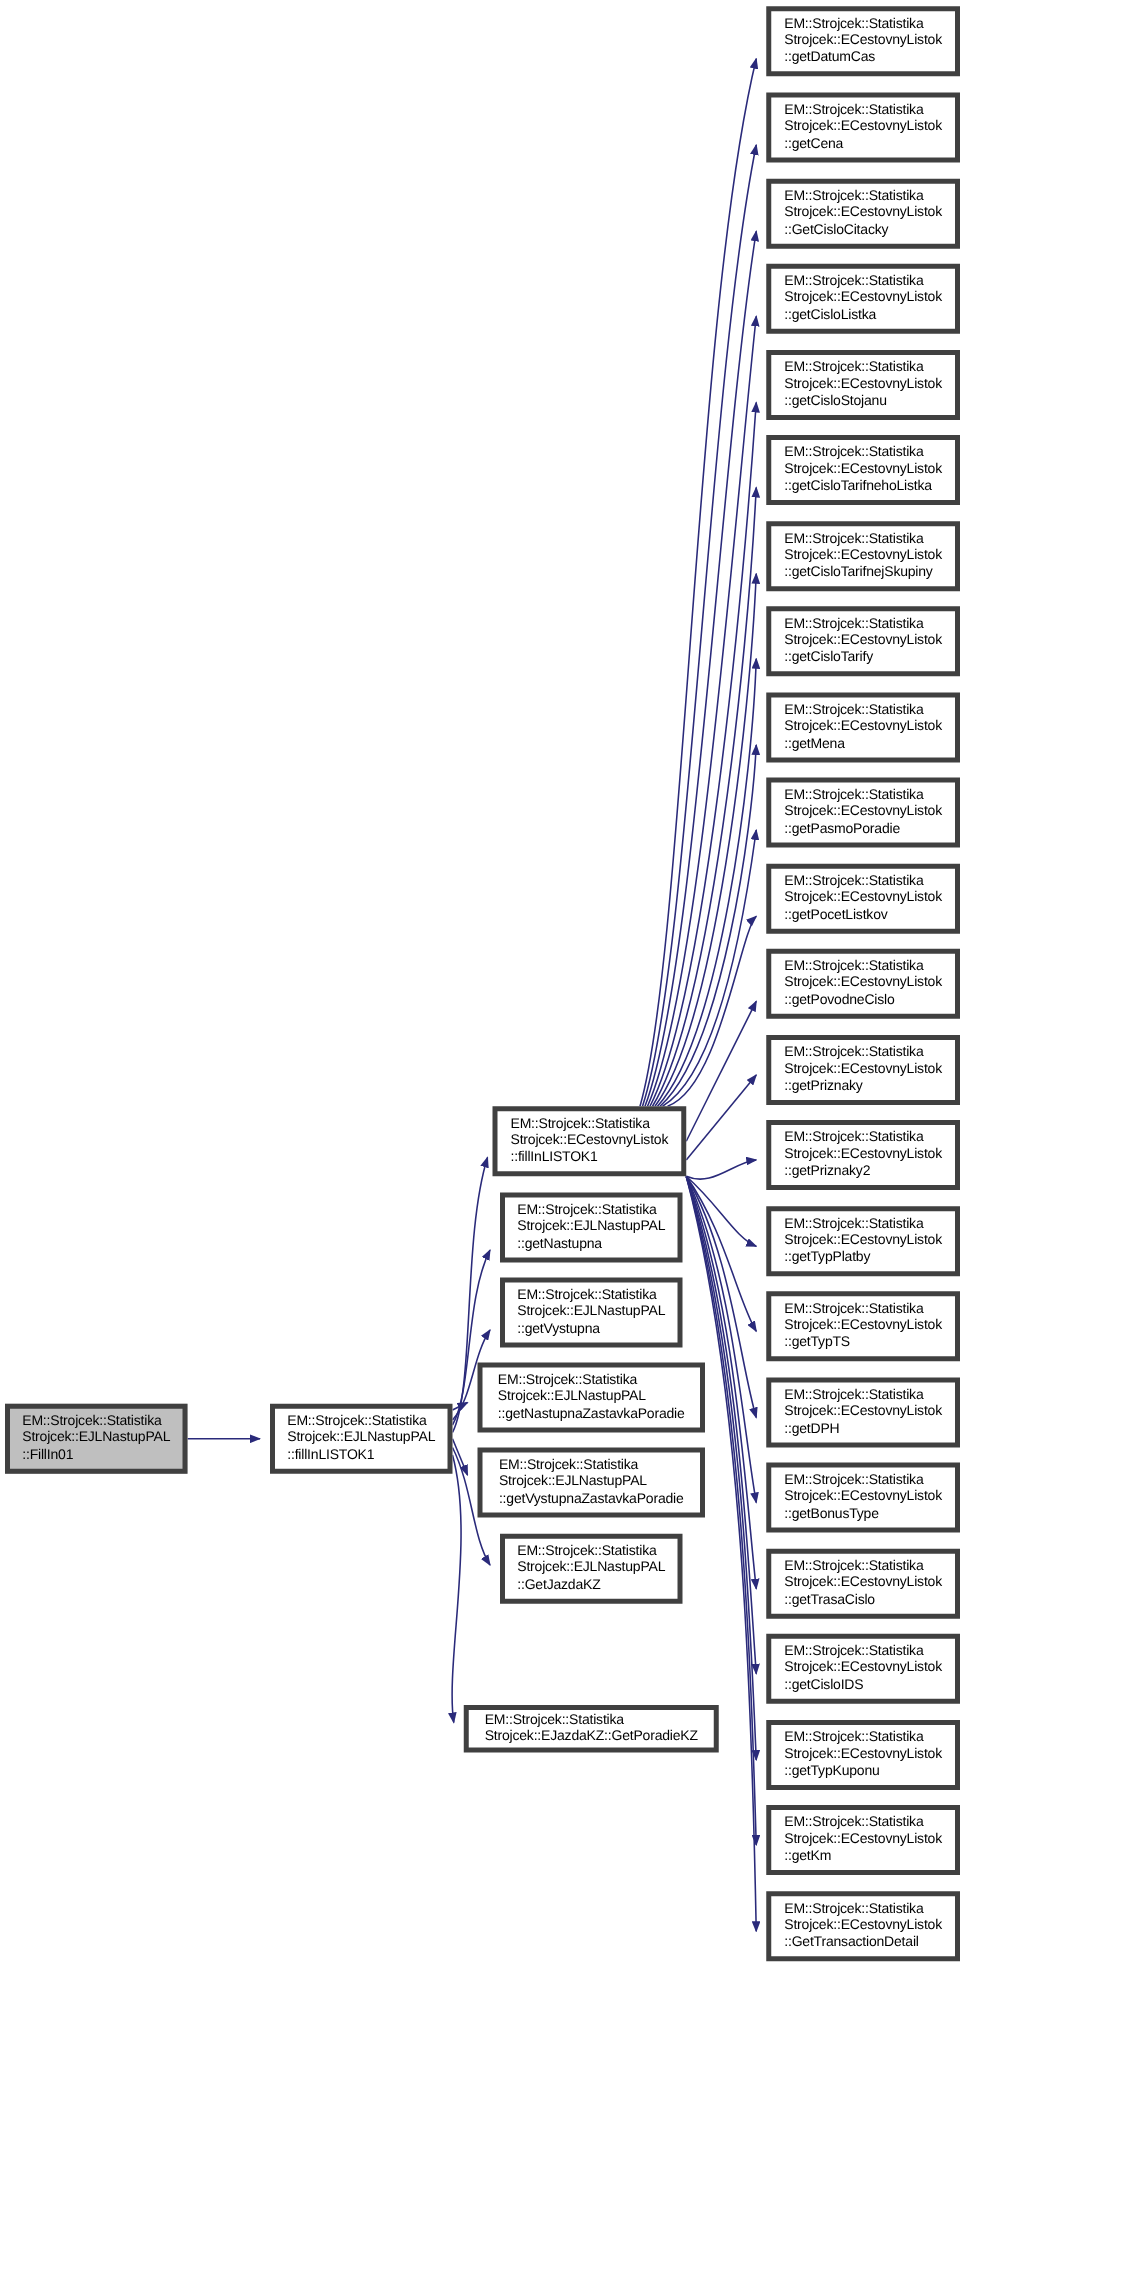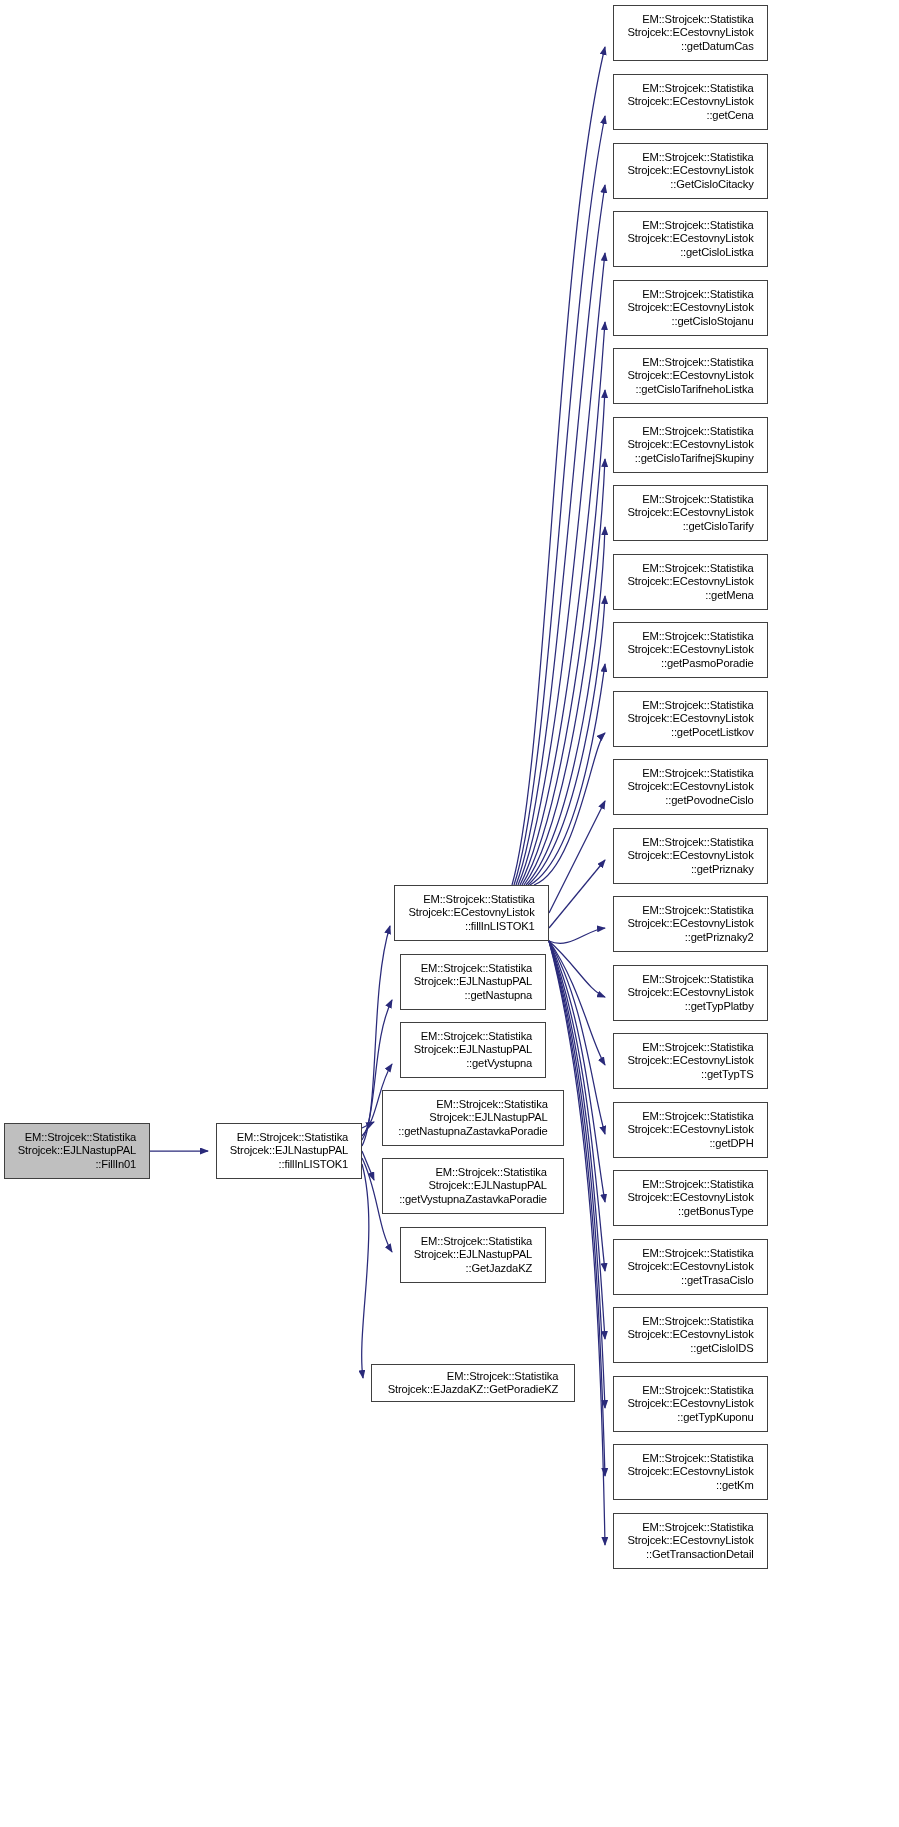--- a/index.html
+++ b/index.html
@@ -26,25 +26,25 @@
     left: 0;
     top: 0;
     width: 899px;
     height: 1827px;
     pointer-events: none;
   }
   .node {
     position: absolute;
     box-sizing: border-box;
     background: #ffffff;
-    border: 1px solid #eab308;
+    border: 4px solid #eab308;
     display: flex;
     align-items: center;
     justify-content: center;
-    text-align: right;
+    text-align: left;
     line-height: 1.18;
     color: #000000;
     font-size: 11.2px;
     letter-spacing: -0.15px;
     padding: 1px 3px;
     white-space: pre-line;
     overflow: hidden;
   }
   .node.root {
     background: #bfbfbf;

